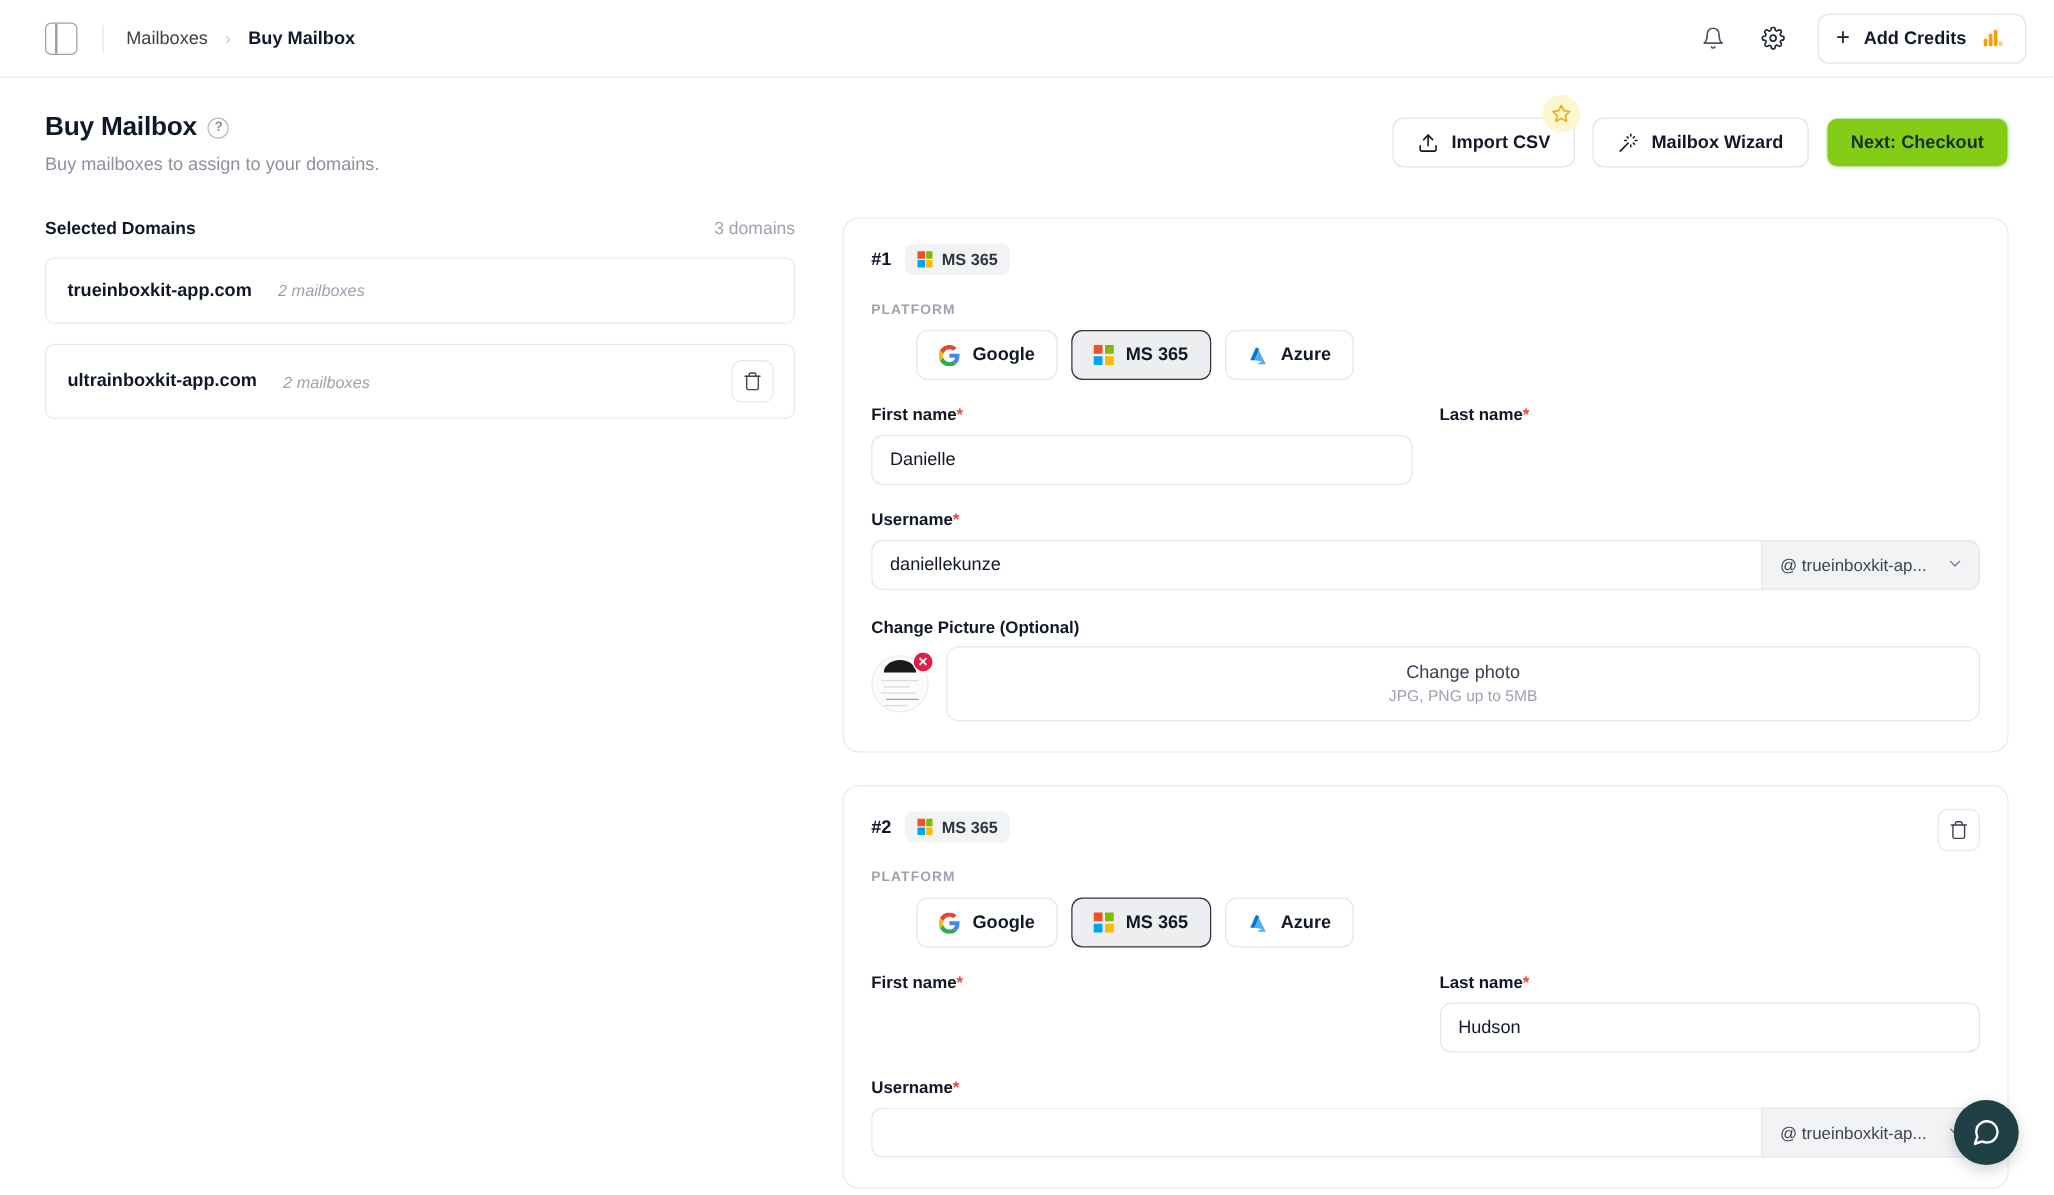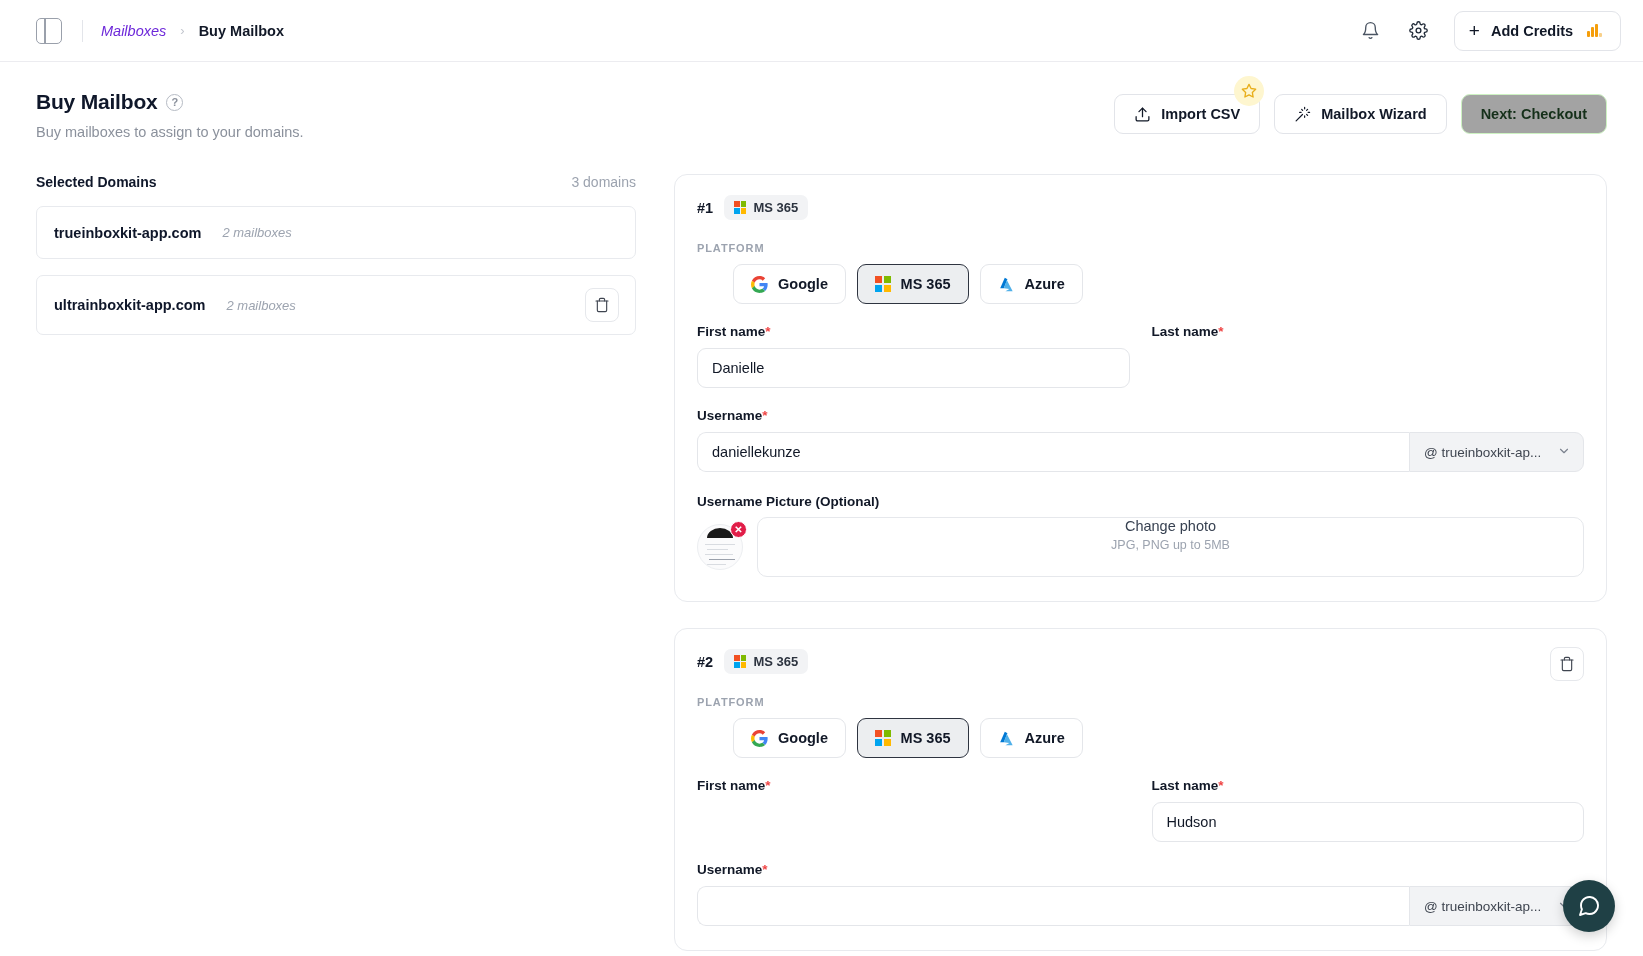--- a/index.html
+++ b/index.html
@@ -22,21 +22,21 @@
   }
   .panel-toggle {
     width: 26px; height: 26px; border: 1.6px solid #9aa0ab; border-radius: 5px;
     position: relative; cursor: pointer; flex: 0 0 auto;
   }
   .panel-toggle::after {
     content:""; position:absolute; left: 7px; top: 0px; bottom: 0px; width:1.6px; background:#9aa0ab;
   }
   .topbar-sep { width:1px; height: 22px; background:#e3e5ea; margin: 0 18px 0 20px; }
   .crumbs { display:flex; align-items:center; gap: 14px; font-size: 14.5px; }
-  .crumb-muted { color:#6d28d9; cursor:pointer;font-style:italic; }
+  .crumb-muted { color:#404040; cursor:pointer; }
   .crumb-chevron { color:#c2c6ce; font-size: 13px; }
   .crumb-current { color:#111827; font-weight: 600; }
   .topbar-right { margin-left:auto; display:flex; align-items:center; gap: 22px; }
   .icon-btn { width:26px; height:26px; display:flex; align-items:center; justify-content:center; cursor:pointer; color:#4b5563; }
   .credits-btn {
     display:flex; align-items:center; gap: 11px;
     height: 40px; padding: 0 18px 0 14px;
     border: 1px solid #e2e4e9; border-radius: 9px;
     background:#fff; cursor:pointer;
     font-size: 14.5px; font-weight: 600; color:#111827;
@@ -56,21 +56,21 @@
   }
   .page-sub { margin-top: 10px; font-size: 14.5px; color:#8b919c; }
   .head-actions { margin-left:auto; display:flex; align-items:center; gap: 14px; position:relative; padding-top:4px; }
   .btn {
     display:flex; align-items:center; justify-content:center; gap: 10px;
     height: 40px; padding: 0 19px;
     border-radius: 9px; font-size: 14.5px; font-weight: 600;
     cursor:pointer; background:#fff; border:1px solid #e2e4e9; color:#111827;
     white-space:nowrap;
   }
-  .btn-green { background:#a3a3a3; border:1px solid #cdf2c2; color:#15301a; }
+  .btn-green { background:#84cc16; border:1px solid #cdf2c2; color:#15301a; }
   .star-badge {
     position:absolute; top:-14px; left: 120px;
     width:30px; height:30px; border-radius:50%;
     background:#fef6cf; display:flex; align-items:center; justify-content:center;
     z-index: 5;
   }
 
   
   .body { display:flex; gap: 0; padding: 34px 36px 0 36px; flex:1 1 auto; min-height:0; }
   .left-col { width: 600px; flex: 0 0 600px; }
@@ -161,21 +161,21 @@
   }
   .avatar .hair { position:absolute; left:9px; right:9px; top:3px; height:10px; background:#1a1a1a; border-radius:50% 50% 0 0 / 100% 100% 0 0; }
   .avatar .ln { position:absolute; height:1.2px; background:#d9dce1; }
   .remove-badge {
     position:absolute; top:-3px; right:-4px; width:17px; height:17px; border-radius:50%;
     background:#e11d48; color:#fff; font-size:10px; display:flex; align-items:center; justify-content:center;
     cursor:pointer; font-weight:700; border:1.5px solid #fff;
   }
   .dropzone {
     flex:1 1 auto; height: 60px; border:1px solid #e6e8ec; border-radius: 10px;
-    background:#fff; display:flex; flex-direction:column; align-items:center; justify-content:flex-start;
+    background:#fff; display:flex; flex-direction:column; align-items:center; justify-content:center;
     gap: 4px; cursor:pointer;
   }
   .dz-main { font-size: 14.5px; color:#374151; }
   .dz-sub { font-size: 12.5px; color:#9ca3af; }
 
   
   .chat-fab {
     position:absolute; right: 28px; bottom: 24px;
     width: 52px; height: 52px; border-radius: 50%;
     background:#1f4045; display:flex; align-items:center; justify-content:center;
@@ -350,21 +350,21 @@
               <span>@ trueinboxkit-ap...</span>
               <span class="chev">
                 <svg width="14" height="14" viewBox="0 0 24 24" fill="none" stroke="#7b828e" stroke-width="2" stroke-linecap="round" stroke-linejoin="round">
                     <polyline points="6 9 12 15 18 9"></polyline>
                   </svg>
               </span>
             </div>
           </div>
         </div>
 
-        <label class="pp-label">Username Picture (Optional)</label>
+        <label class="pp-label">Change Picture (Optional)</label>
         <div class="pp-row">
           <div class="avatar-wrap">
             <div class="avatar">
               <div class="hair"></div>
               <div class="ln" style="left:7px;right:7px;top:19px"></div>
               <div class="ln" style="left:9px;right:14px;top:24px"></div>
               <div class="ln" style="left:7px;right:9px;top:29px"></div>
               <div class="ln" style="left:11px;right:7px;top:34px;background:#9aa0ab"></div>
               <div class="ln" style="left:9px;right:16px;top:39px"></div>
             </div>

